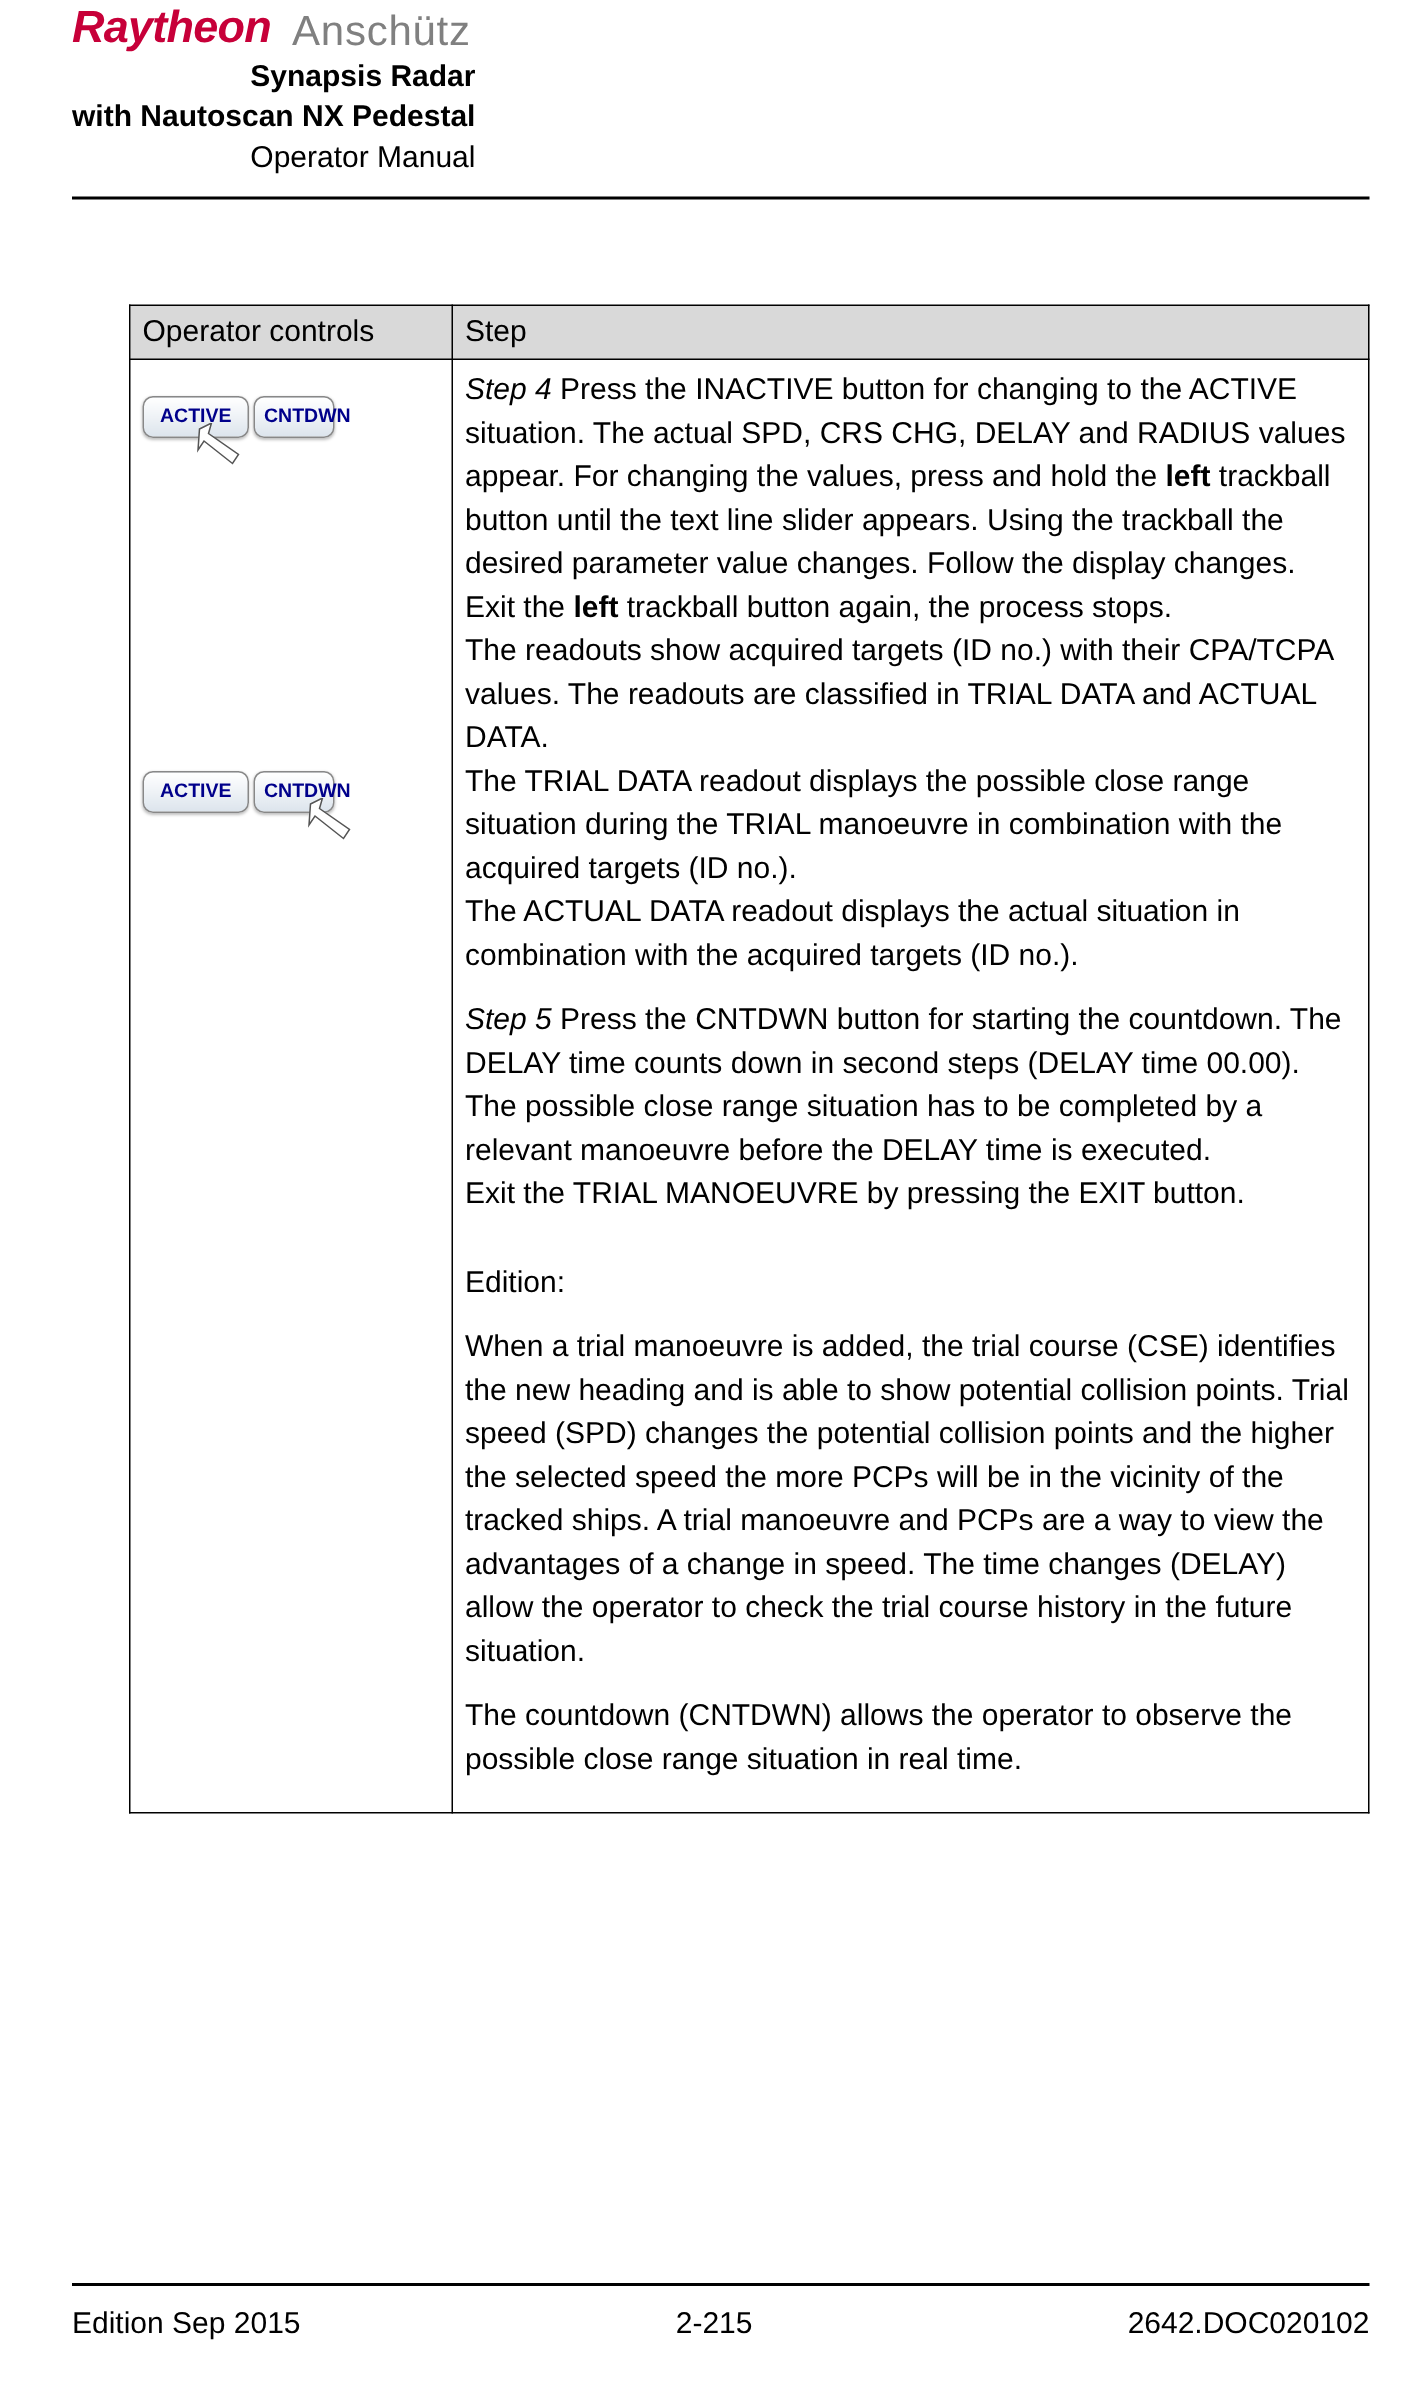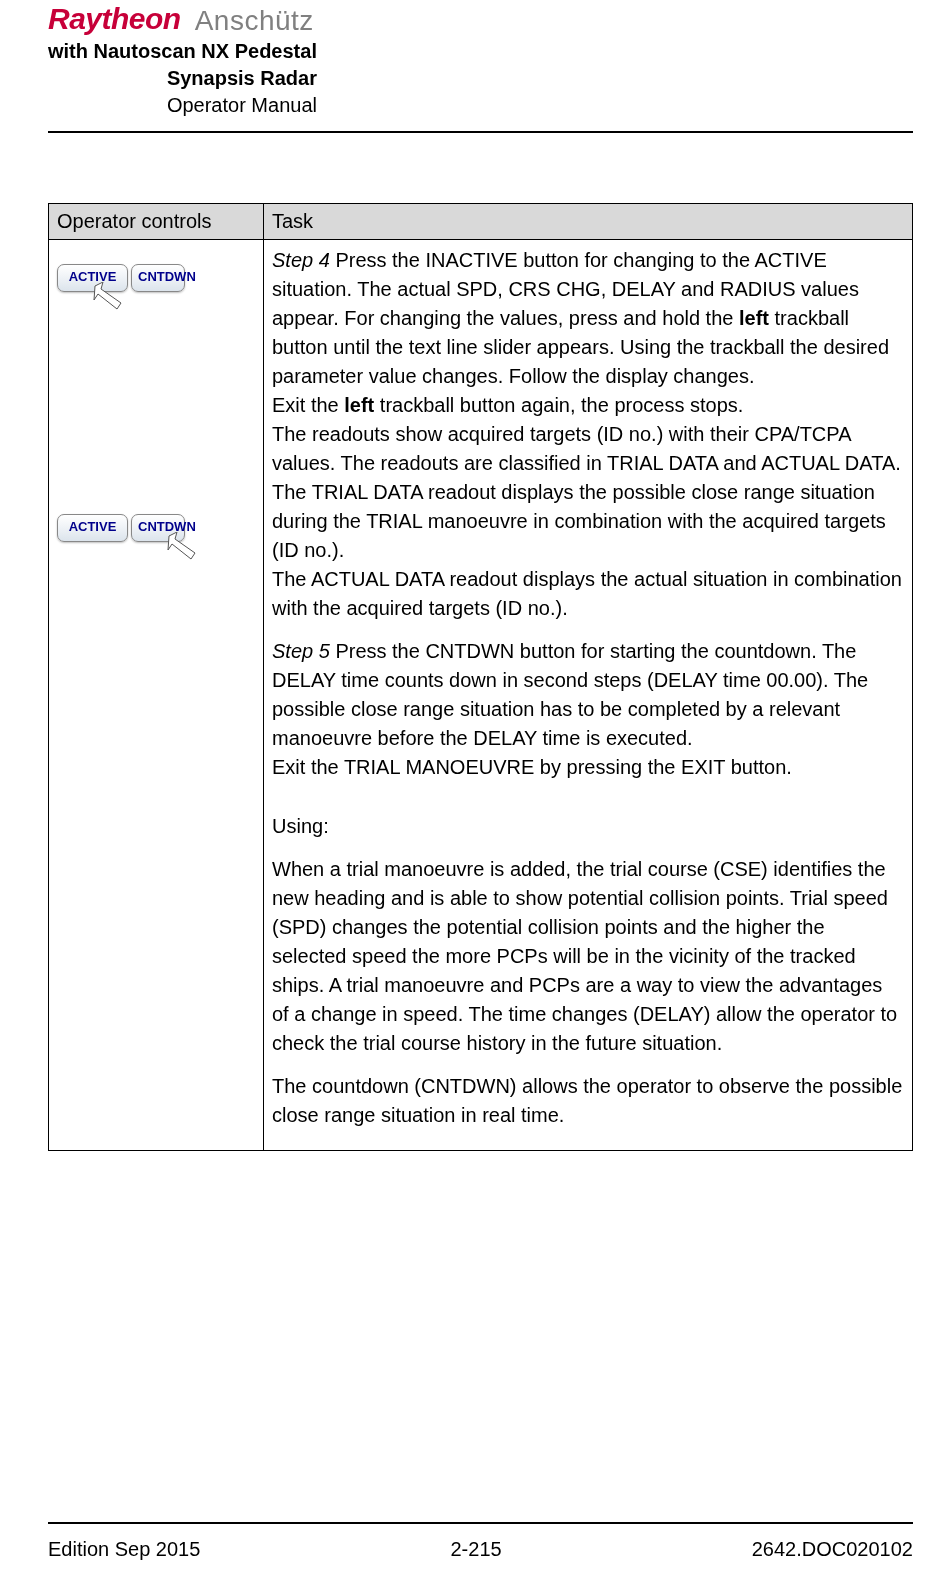--- a/index.html
+++ b/index.html
@@ -46,20 +46,21 @@
     letter-spacing: 0.5px;
   }
   .header-right {
     text-align: right;
     font-size: 20px;
     line-height: 1.35;
   }
   .header-right .bold { font-weight: 700; }
   .content {
     margin-top: 70px;
+    margin-left: 38px;
   }
   table.main {
     width: 100%;
     border-collapse: collapse;
   }
   table.main th, table.main td {
     border: 1px solid #000;
     vertical-align: top;
     padding: 6px 8px;
     text-align: left;
@@ -128,32 +129,32 @@
 <body>
 
 <div class="page">
 
   <div class="header">
     <div class="logo-group">
       <span class="raytheon-logo">Raytheon</span>
       <span class="anschutz-logo">Anschütz</span>
     </div>
     <div class="header-right">
+      <div class="bold">Synapsis Radar</div>
       <div class="bold">with Nautoscan NX Pedestal</div>
-      <div class="bold">Synapsis Radar</div>
       <div>Operator Manual</div>
     </div>
   </div>
 
   <div class="content">
     <table class="main">
       <tbody>
           <tr>
         <th class="col-controls">Operator controls</th>
-        <th>Task</th>
+        <th>Step</th>
       </tr>
       <tr>
         <td class="col-controls">
           <div class="control-img">
             <div class="btn-group">
               <div class="btn active">ACTIVE</div>
               <div class="btn cntdwn">CNTDWN</div>
               <svg class="cursor-arrow pos1" viewBox="0 0 32 30">
                 <polygon points="4,4 12,0 10,7 30,21 26,27 7,12 3,18" fill="#fff" stroke="#555" stroke-width="1"></polygon>
               </svg>
@@ -176,21 +177,21 @@
           <p class="nogap">
             <span>Exit the </span><span class="bold">left</span><span> trackball button again, the process stops.</span>
           </p>
           <p class="nogap">The readouts show acquired targets (ID no.) with their CPA/TCPA values. The readouts are classified in TRIAL DATA and ACTUAL DATA.</p>
           <p class="nogap">The TRIAL DATA readout displays the possible close range situation during the TRIAL manoeuvre in combination with the acquired targets (ID no.).</p>
           <p>The ACTUAL DATA readout displays the actual situation in combination with the acquired targets (ID no.).</p>
           <p class="nogap">
             <span class="italic">Step 5</span><span> Press the CNTDWN button for starting the countdown. The DELAY time counts down in second steps (DELAY time 00.00). The possible close range situation has to be completed by a relevant manoeuvre before the DELAY time is executed.</span>
           </p>
           <p>Exit the TRIAL MANOEUVRE by pressing the EXIT button.</p>
-          <p style="margin-top:30px">Using:</p>
+          <p style="margin-top:30px">Edition:</p>
           <p>When a trial manoeuvre is added, the trial course (CSE) identifies the new heading and is able to show potential collision points. Trial speed (SPD) changes the potential collision points and the higher the selected speed the more PCPs will be in the vicinity of the tracked ships. A trial manoeuvre and PCPs are a way to view the advantages of a change in speed. The time changes (DELAY) allow the operator to check the trial course history in the future situation.</p>
           <p>The countdown (CNTDWN) allows the operator to observe the possible close range situation in real time.</p>
         </td>
       </tr>
     </tbody>
       </table>
   </div>
 
   <div class="footer">
     <span>Edition Sep 2015</span>

